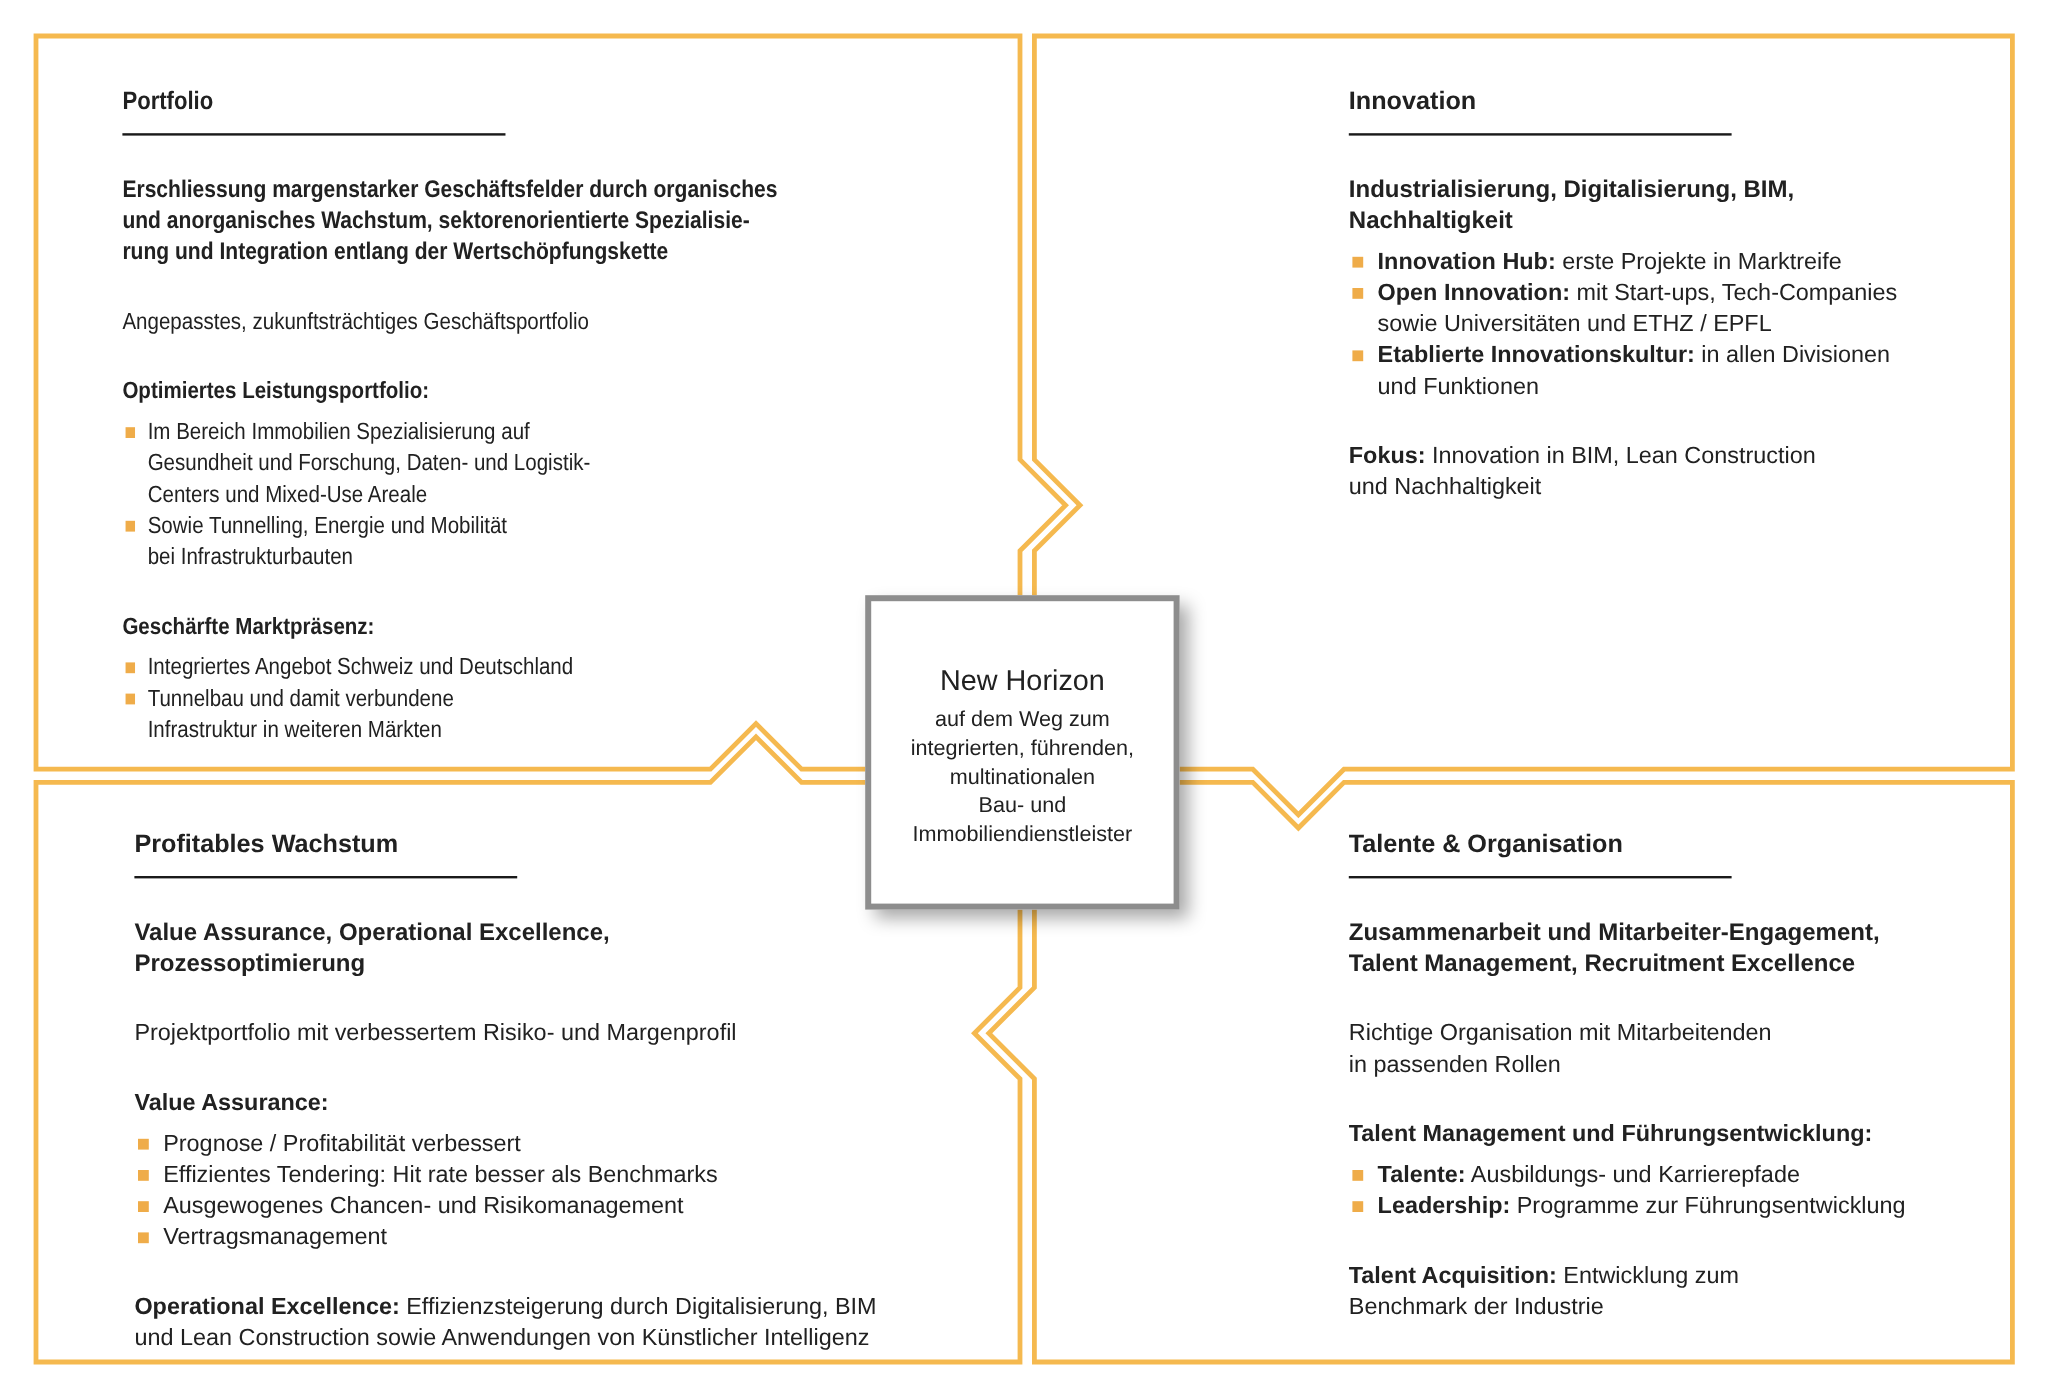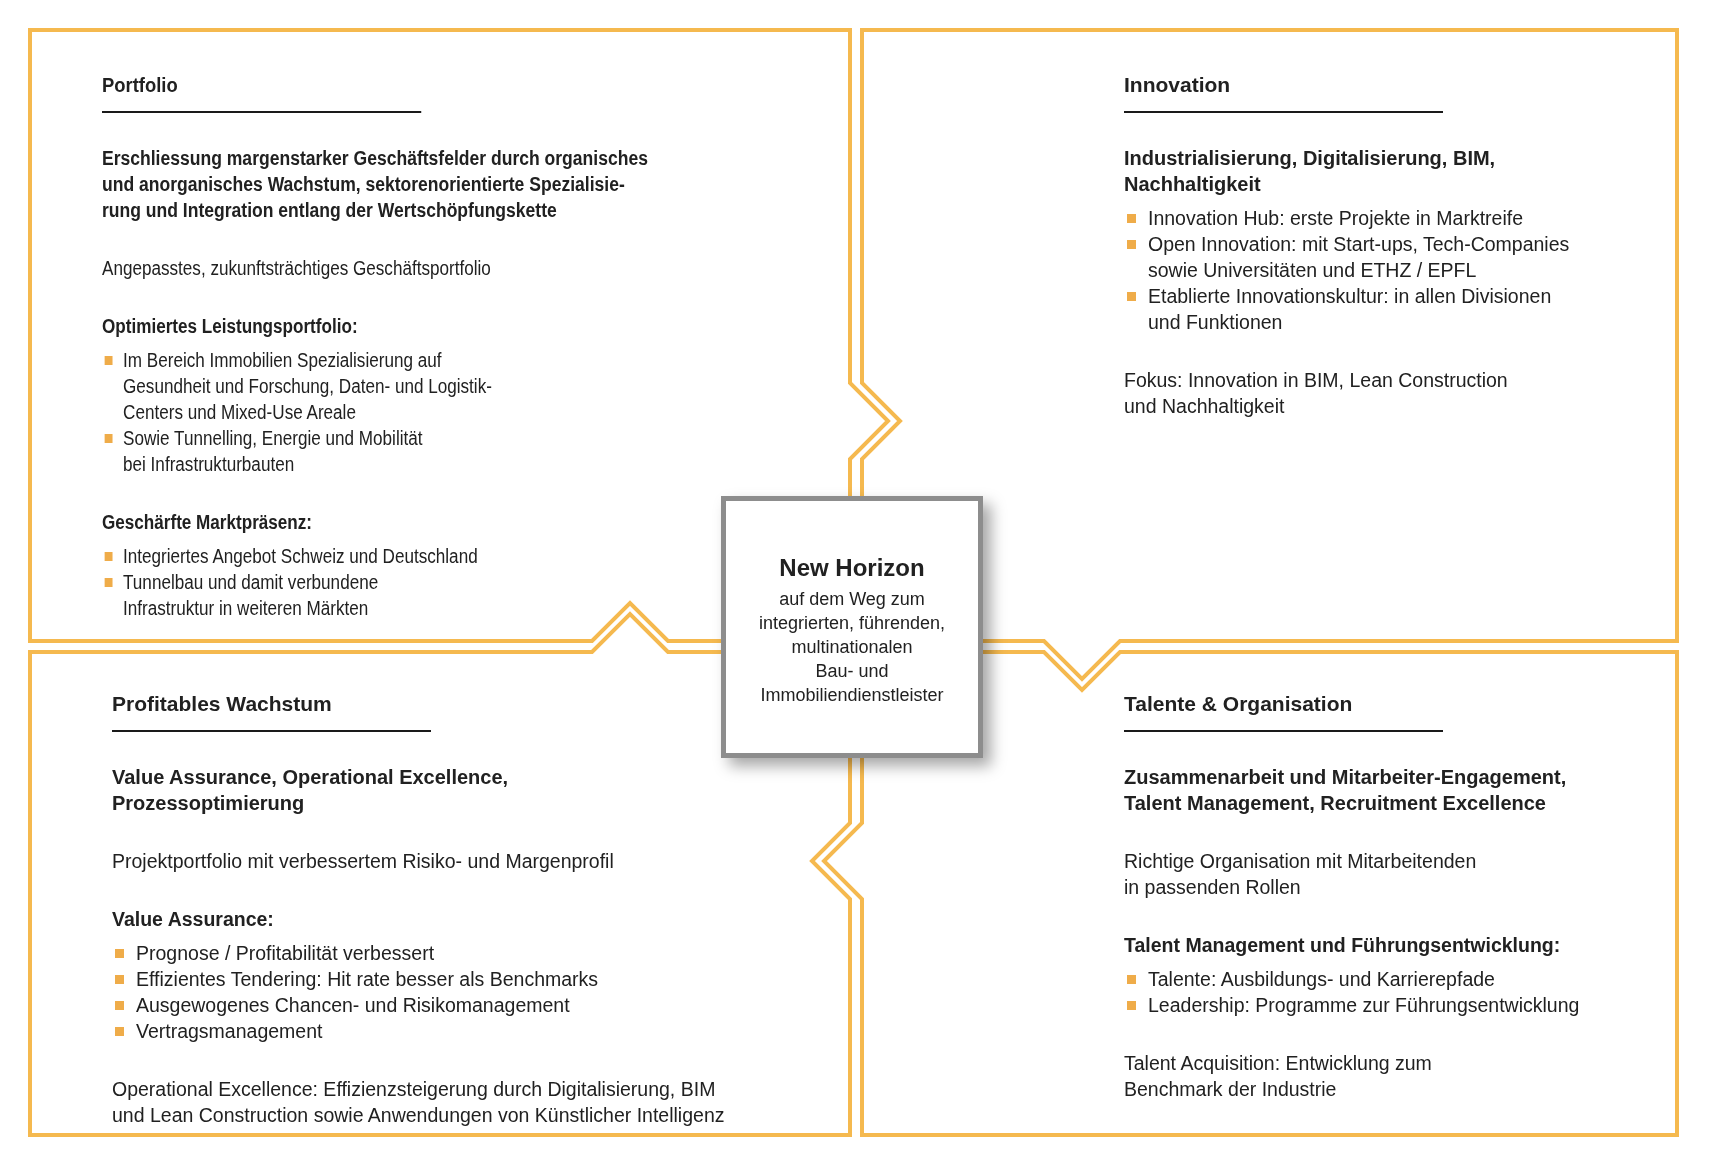--- a/index.html
+++ b/index.html
@@ -32,29 +32,29 @@
   .block{margin-top:32px;}
   .lead{font-size:20px;line-height:26px;font-weight:700;white-space:pre-line;}
   p.body{font-size:19.5px;line-height:26px;white-space:pre-line;}
   h4.subhead{font-size:19.5px;line-height:26px;font-weight:700;}
   ul.sqlist{list-style:none;margin-top:8px;}
   ul.sqlist li{
     position:relative;padding-left:24px;
     font-size:19.5px;line-height:26px;white-space:pre-line;
   }
   .sq{position:absolute;left:3px;top:9px;width:9px;height:9px;background:var(--bullet);}
-  .b{font-weight:400;}
+  .b{font-weight:700;}
 
   .center-box{
     position:absolute;left:721px;top:496px;width:262px;height:262px;
     background:#ffffff;border:5px solid var(--center-border);
     box-shadow:8px 8px 14px rgba(0,0,0,0.35);
     text-align:center;padding:52px 8px 0 8px;
   }
-  .center-title{font-size:24px;line-height:30px;font-weight:700;}
+  .center-title{font-size:24px;line-height:30px;font-weight:400;}
   .center-sub{font-size:18px;line-height:24px;white-space:pre-line;margin-top:4px;}
 </style>
 </head>
 <body>
 
 <svg class="borders" width="1709" height="1161" viewBox="0 0 1709 1161">
   <path class="qpath" d="M30,30 H850 V383 L888,421 L850,459 V641 H668 L630,603 L592,641 H30 Z"></path>
   <path class="qpath" d="M862,30 H1677 V641 H1120 L1082,679 L1044,641 H862 V459 L900,421 L862,383 V30 Z"></path>
   <path class="qpath" d="M30,652 H592 L630,614 L668,652 H850 V823 L812,861 L850,899 V1135 H30 Z"></path>
   <path class="qpath" d="M862,652 H1044 L1082,690 L1120,652 H1677 V1135 H862 V899 L824,861 L862,823 V652 Z"></path>

